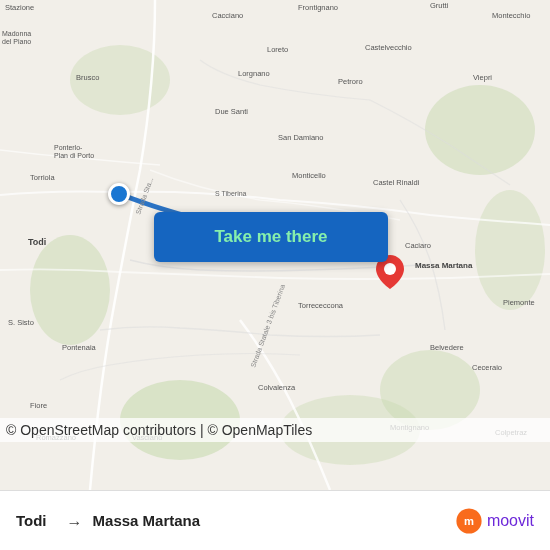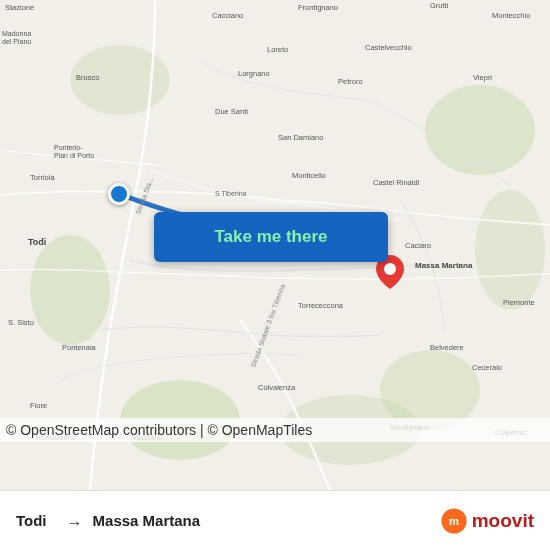--- a/index.html
+++ b/index.html
@@ -122,23 +122,23 @@
 
     
     #moovit-logo {
       margin-left: auto;
       display: flex;
       align-items: center;
       gap: 4px;
     }
 
     .moovit-text {
-      font-size: 19px;
-      color: #b91c1c;
-      font-weight: bold;
+      font-size: 16px;
+      color: #6d28d9;
+      font-weight: normal;
     }
 
     .moovit-icon {
       width: 28px;
       height: 28px;
     }
   </style>
 </head>
 <body>
 

